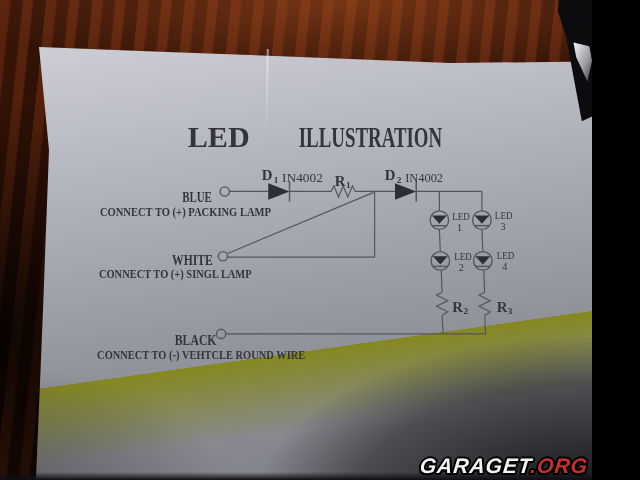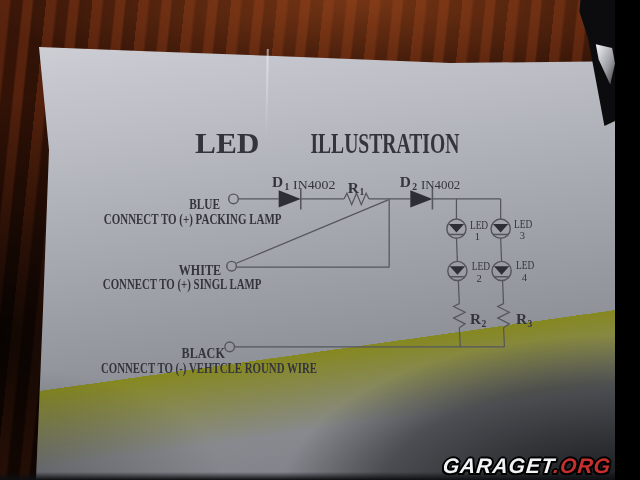--- a/index.html
+++ b/index.html
@@ -1,17 +1,17 @@
 <!DOCTYPE html>
 <html><head>
 <meta charset="utf-8">
 <style>
   html,body{margin:0;padding:0;background:#000;}
   #stage{position:relative;width:592px;height:480px;overflow:hidden;
-         font-family:"Liberation Serif","DejaVu Serif",serif;padding-left:23px;}
+         font-family:"Liberation Serif","DejaVu Serif",serif;}
 
   
   .wood{position:absolute;inset:0;
     background:
       radial-gradient(ellipse 520px 130px at 58% 0%, rgba(168,80,32,0.55), rgba(168,80,32,0) 70%),
       radial-gradient(ellipse 300px 400px at 0% 70%, rgba(0,0,0,0.75), rgba(0,0,0,0) 60%),
       repeating-linear-gradient(96deg,
         rgba(126,54,22,0.30) 0px, rgba(126,54,22,0.30) 9px,
         rgba(28,10,4,0.38) 12px, rgba(28,10,4,0.38) 22px,
         rgba(150,66,28,0.22) 24px, rgba(150,66,28,0.22) 32px,

